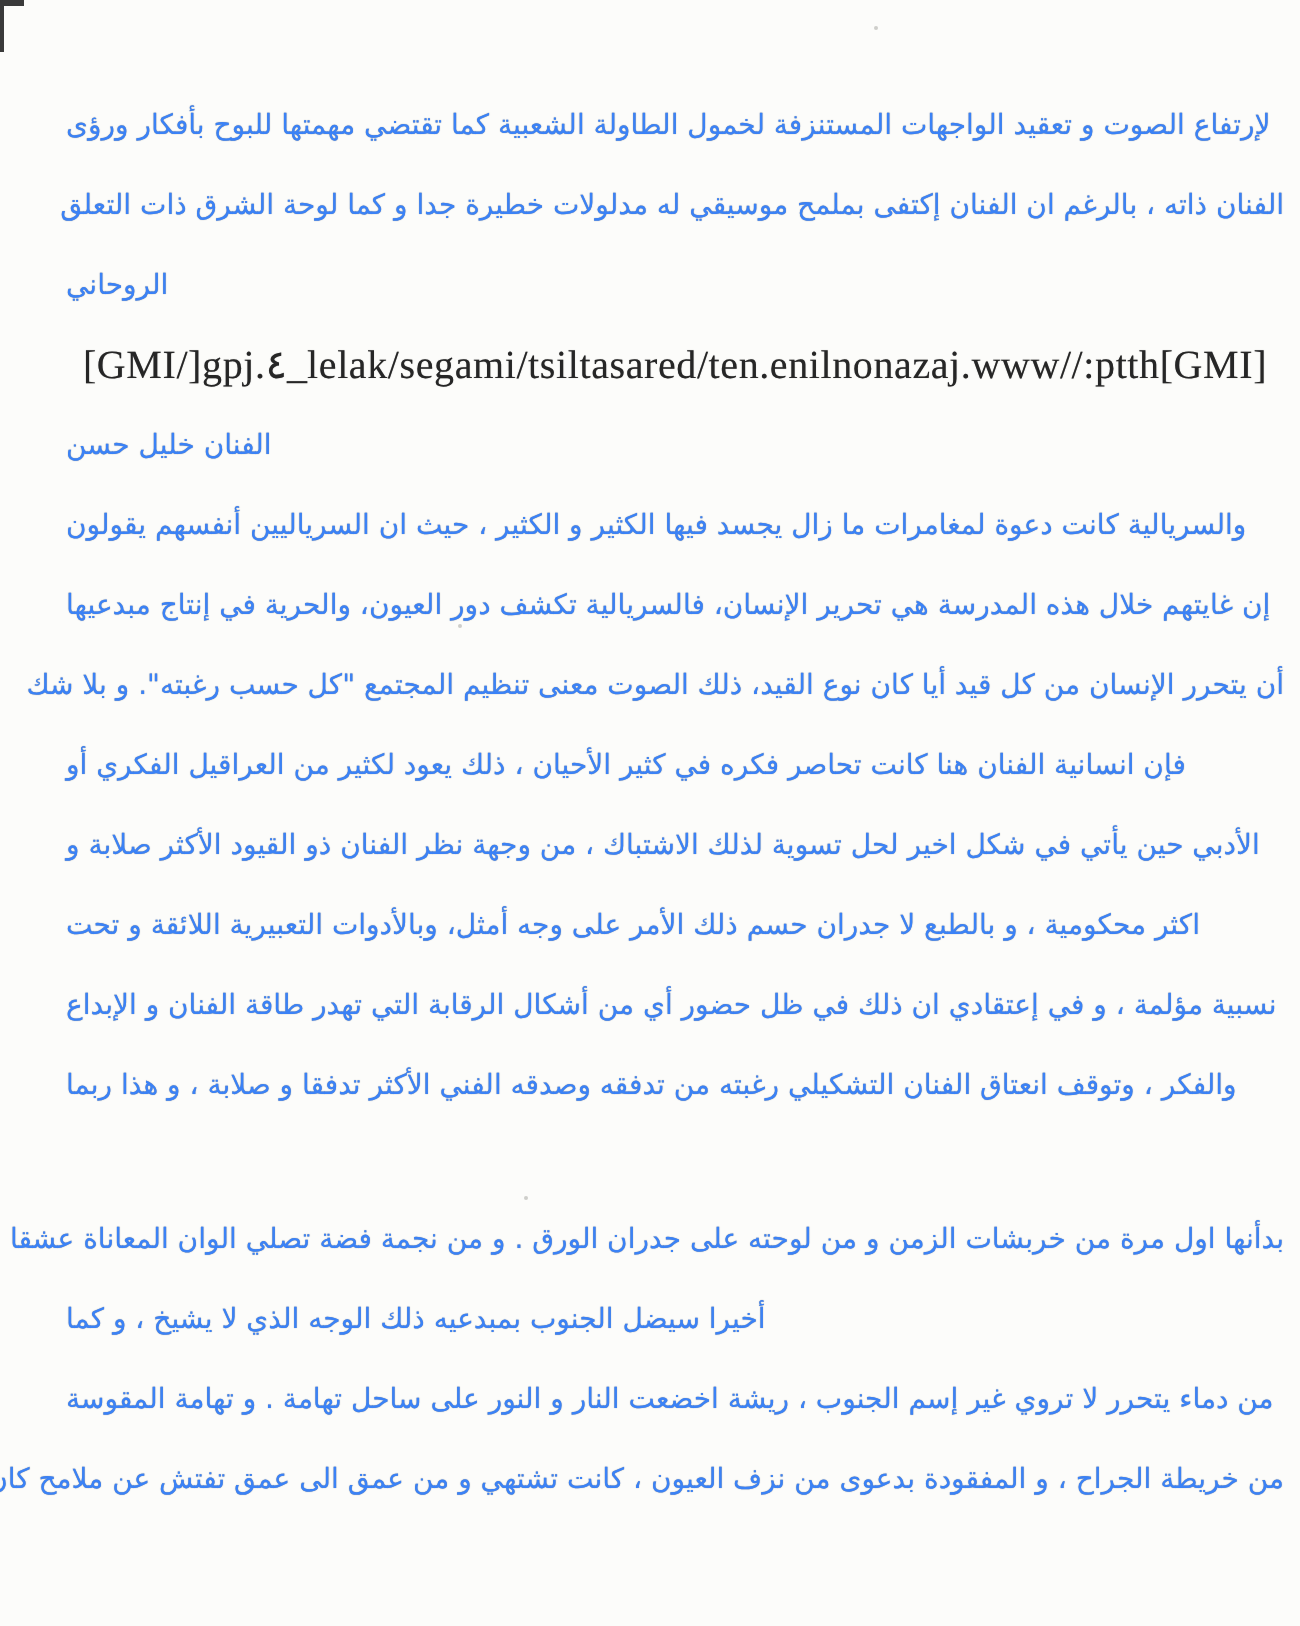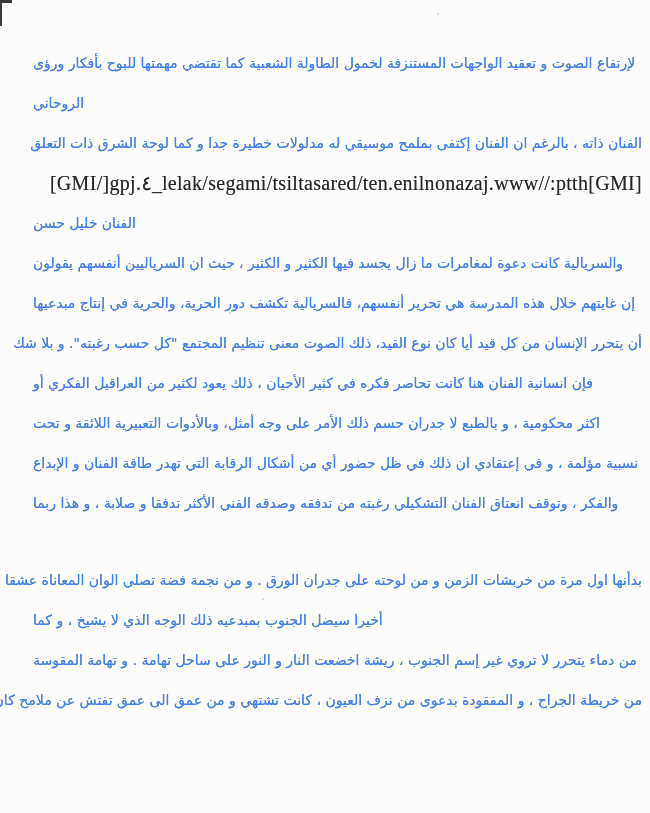--- a/index.html
+++ b/index.html
@@ -32,21 +32,21 @@
     unicode-bidi: isolate;
     text-align: left;
     font-size: 14px;
     color: #3b82f6;
     text-shadow: 0 0 0.5px rgba(40,40,40,0.55);
     font-family: "DejaVu Sans", sans-serif;
   }
   .latin {
     direction: ltr;
     unicode-bidi: isolate;
-    text-align: right;
+    text-align: center;
     font-size: 20px;
     letter-spacing: 0.3px;
     color: #262626;
     font-family: "Liberation Serif", "DejaVu Serif", serif;
     text-shadow: 0 0 0.4px rgba(40,40,40,0.5);
   }
   .para-gap {
     height: 37px;
   }
   
@@ -77,28 +77,29 @@
 <div class="page">
 
   <div class="artifact-v"></div>
   <div class="artifact-h"></div>
   <div class="speck s1"></div>
   <div class="speck s2"></div>
   <div class="speck s3"></div>
 
   <div class="text-block">
     <div class="line arabic">لإرتفاع الصوت و تعقيد الواجهات المستنزفة لخمول الطاولة الشعبية كما تقتضي مهمتها للبوح بأفكار ورؤى</div>
+    <div class="line arabic">الفنان ذاته ، بالرغم ان الفنان إكتفى بملمح موسيقي له مدلولات خطيرة جدا و كما لوحة الشرق ذات التعلق</div>
     <div class="line arabic">الروحاني</div>
-    <div class="line arabic">الفنان ذاته ، بالرغم ان الفنان إكتفى بملمح موسيقي له مدلولات خطيرة جدا و كما لوحة الشرق ذات التعلق</div>
     <div class="line latin">[GMI/]gpj.٤_lelak/segami/tsiltasared/ten.enilnonazaj.www//:ptth[GMI]</div>
     <div class="line arabic">الفنان خليل حسن</div>
     <div class="line arabic">والسريالية كانت دعوة لمغامرات ما زال يجسد فيها الكثير و الكثير ، حيث ان السرياليين أنفسهم يقولون</div>
-    <div class="line arabic">إن غايتهم خلال هذه المدرسة هي تحرير أنفسهم، فالسريالية تكشف دور الحرية، والحرية في إنتاج مبدعيها</div>
+    <div class="line arabic">إن غايتهم خلال هذه المدرسة هي تحرير الإنسان، فالسريالية تكشف دور العيون، والحرية في إنتاج مبدعيها</div>
     <div class="line arabic">أن يتحرر الإنسان من كل قيد أيا كان نوع القيد، ذلك الصوت معنى تنظيم المجتمع "كل حسب رغبته". و بلا شك</div>
     <div class="line arabic">فإن انسانية الفنان هنا كانت تحاصر فكره في كثير الأحيان ، ذلك يعود لكثير من العراقيل الفكري أو</div>
+    <div class="line arabic">الأدبي حين يأتي في شكل اخير لحل تسوية لذلك الاشتباك ، من وجهة نظر الفنان ذو القيود الأكثر صلابة و</div>
     <div class="line arabic">اكثر محكومية ، و بالطبع لا جدران حسم ذلك الأمر على وجه أمثل، وبالأدوات التعبيرية اللائقة و تحت</div>
     <div class="line arabic">نسبية مؤلمة ، و في إعتقادي ان ذلك في ظل حضور أي من أشكال الرقابة التي تهدر طاقة الفنان و الإبداع</div>
     <div class="line arabic">والفكر ، وتوقف انعتاق الفنان التشكيلي رغبته من تدفقه وصدقه الفني الأكثر تدفقا و صلابة ، و هذا ربما</div>
     <div class="para-gap"></div>
     <div class="line arabic">بدأنها اول مرة من خربشات الزمن و من لوحته على جدران الورق . و من نجمة فضة تصلي الوان المعاناة عشقا</div>
     <div class="line arabic">أخيرا سيضل الجنوب بمبدعيه ذلك الوجه الذي لا يشيخ ، و كما</div>
     <div class="line arabic">من دماء يتحرر لا تروي غير إسم الجنوب ، ريشة اخضعت النار و النور على ساحل تهامة . و تهامة المقوسة</div>
     <div class="line arabic">من خريطة الجراح ، و المفقودة بدعوى من نزف العيون ، كانت تشتهي و من عمق الى عمق تفتش عن ملامح كان</div>
   </div>
 

